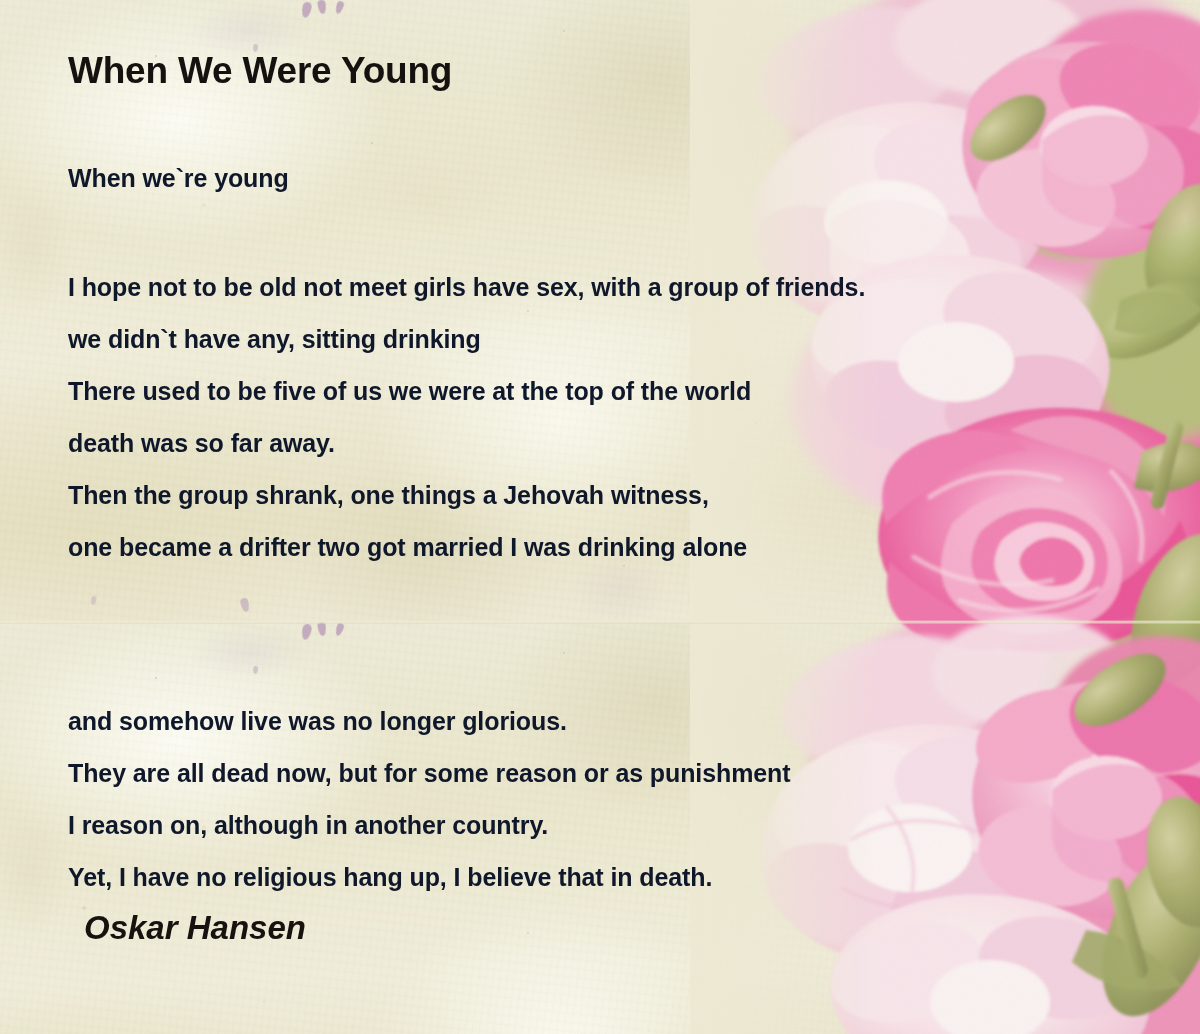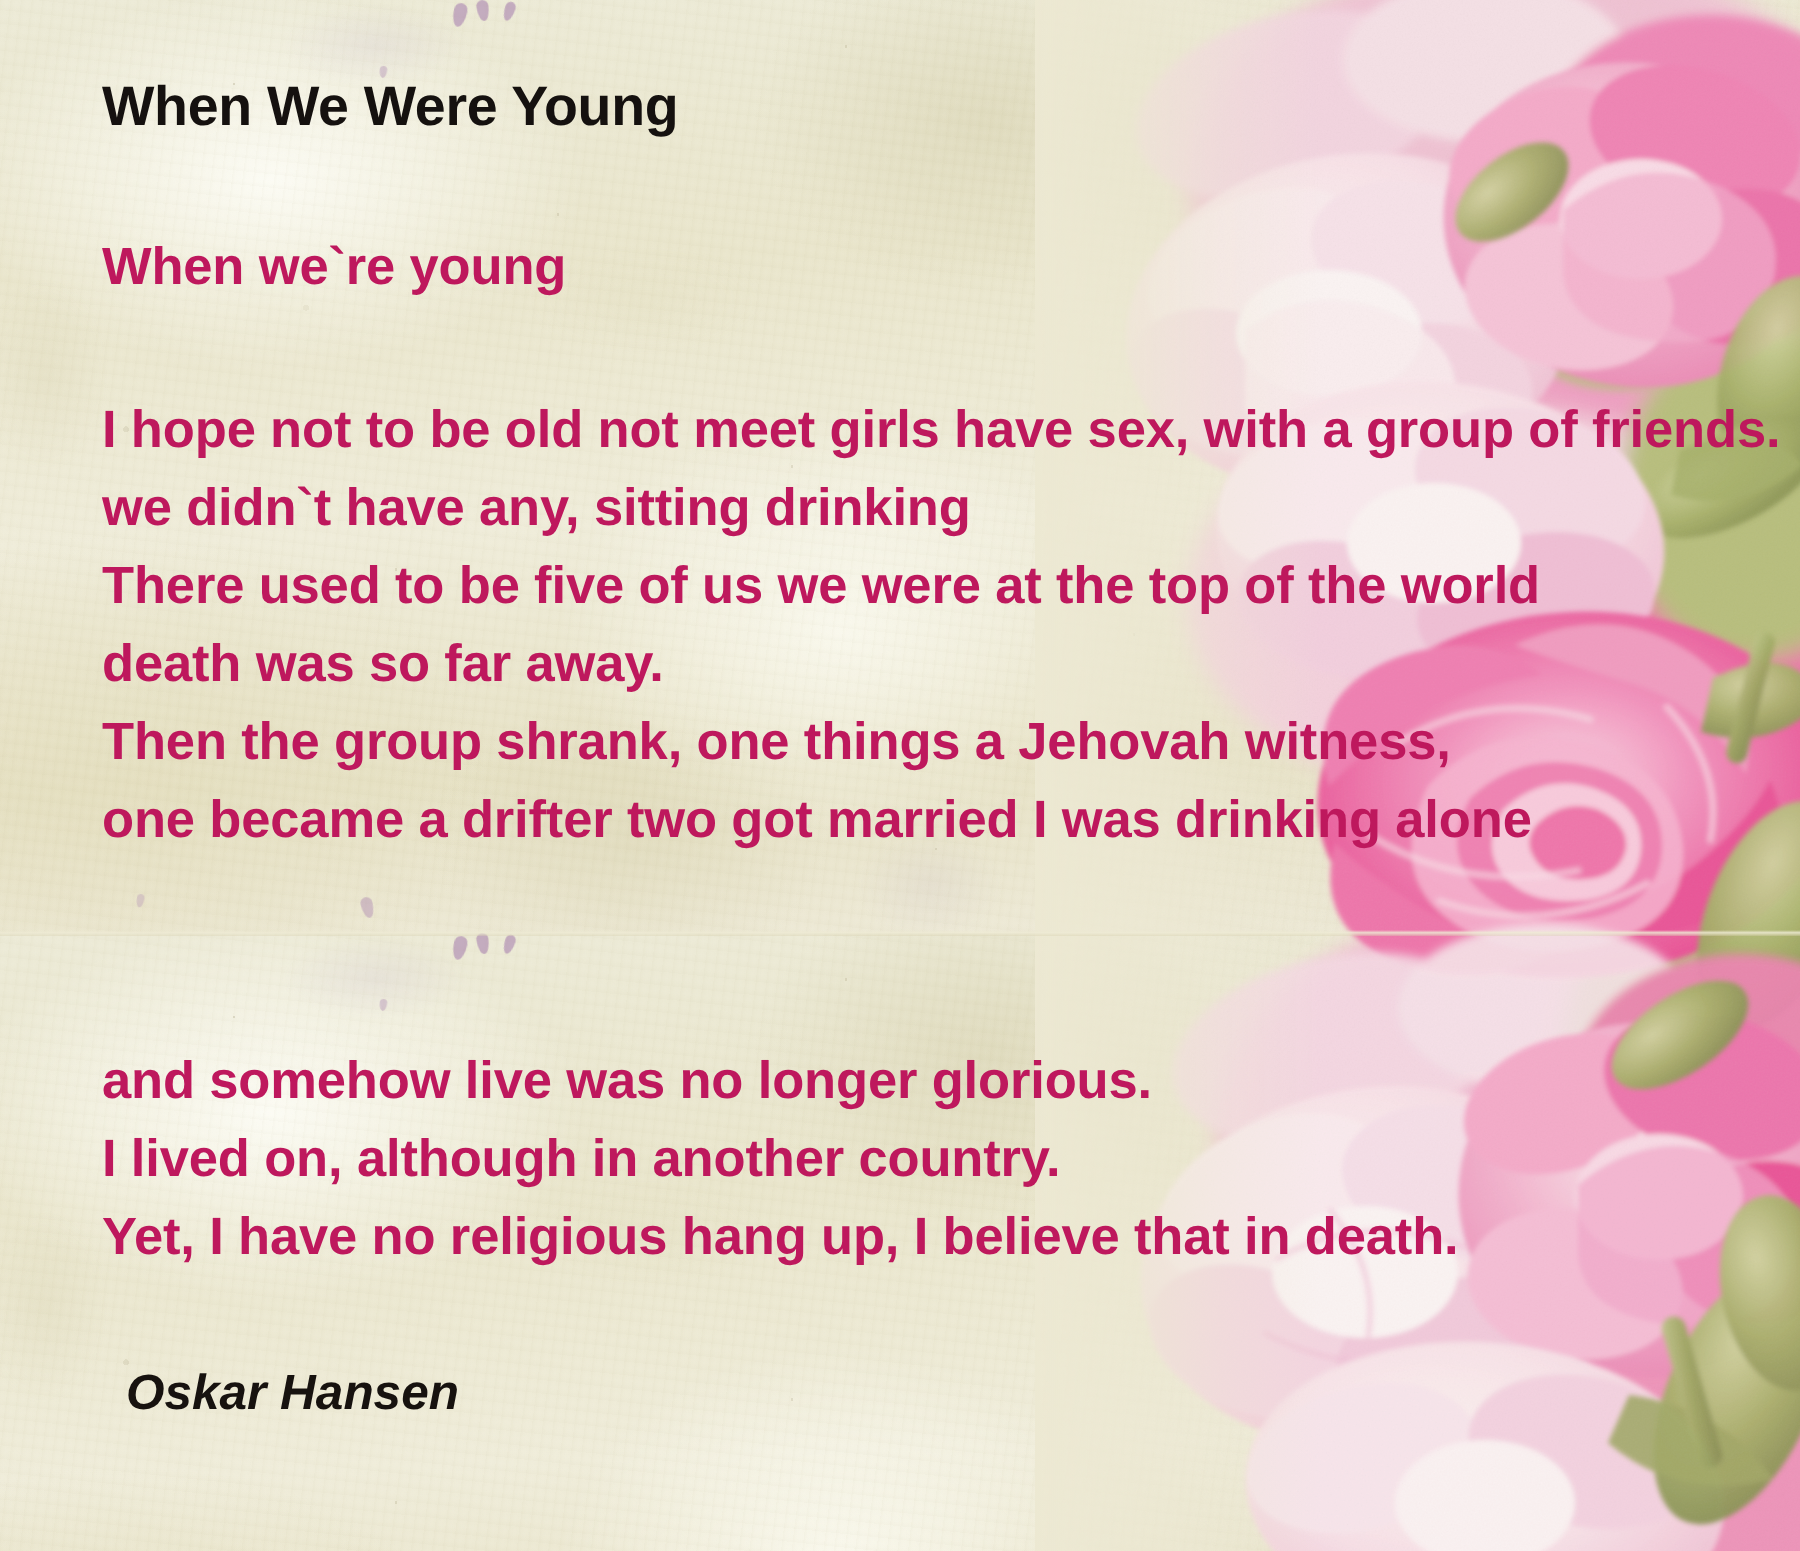--- a/index.html
+++ b/index.html
@@ -137,22 +137,22 @@
     font-size: 37px;
     font-weight: bold;
     color: #15110f;
     letter-spacing: -0.2px;
     white-space: nowrap;
   }
 
   .stanza {
     position: absolute;
     left: 68px;
-    color: #be185d;
-    font-size: 35px;
+    color: #0f172a;
+    font-size: 25px;
     font-weight: bold;
     letter-spacing: -0.1px;
   }
   .stanza .line {
     height: 52px;
     line-height: 52px;
     white-space: nowrap;
   }
 
   #stanza-opening { top: 152px; }
@@ -407,20 +407,21 @@
       <div class="line">I hope not to be old not meet girls have sex, with a group of friends.</div>
       <div class="line">we didn`t have any, sitting drinking</div>
       <div class="line">There used to be five of us we were at the top of the world</div>
       <div class="line">death was so far away.</div>
       <div class="line">Then the group shrank, one things a Jehovah witness,</div>
       <div class="line">one became a drifter two got married I was drinking alone</div>
     </div>
 
     <div class="stanza" id="stanza-closing">
       <div class="line">and somehow live was no longer glorious.</div>
-      <div class="line">I lived on, although in another country.</div>
+      <div class="line">They are all dead now, but for some reason or as punishment</div>
+      <div class="line">I reason on, although in another country.</div>
       <div class="line">Yet, I have no religious hang up, I believe that in death.</div>
     </div>
 
     <div class="poem-author">Oskar Hansen</div>
 
   </div>
 </div>
 
 </body></html>

